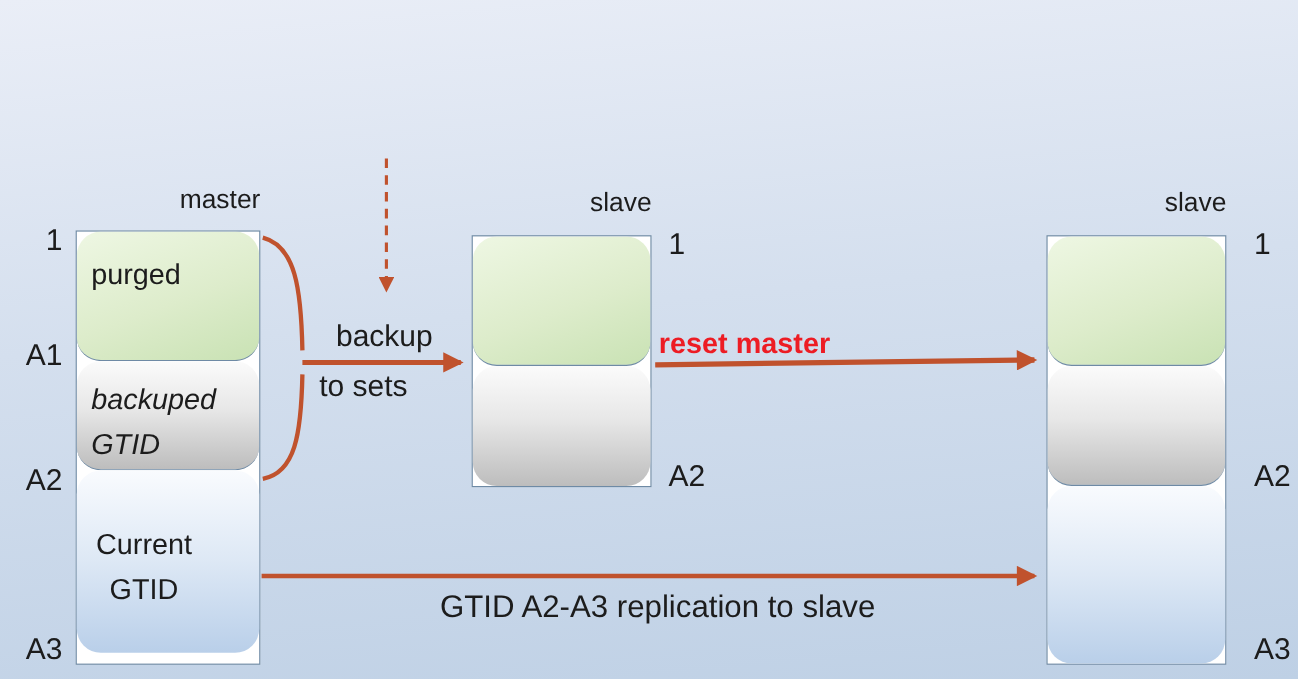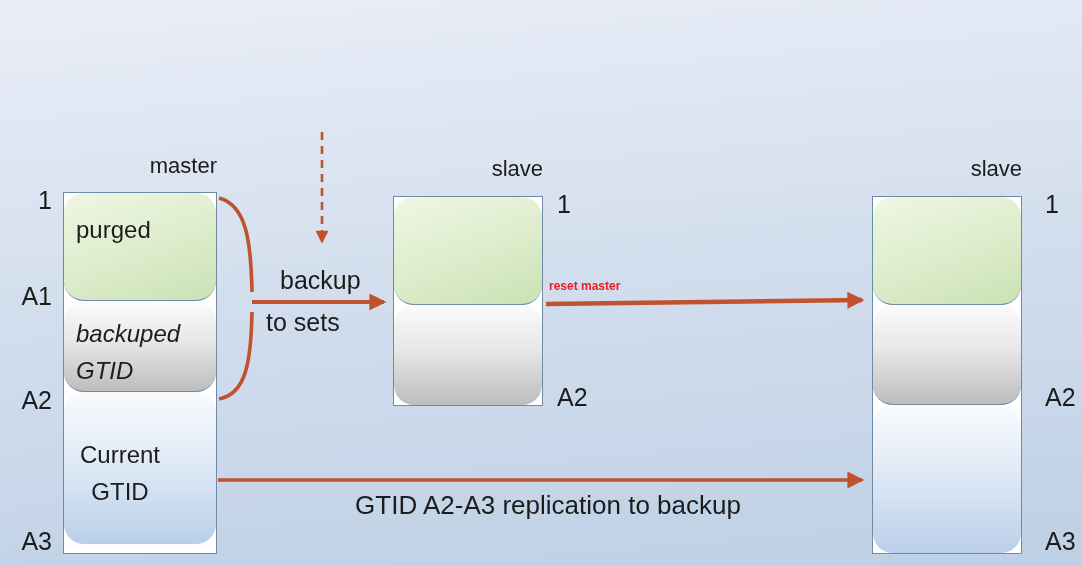--- a/index.html
+++ b/index.html
@@ -76,21 +76,21 @@
   .tick-left { left: 8px; width: 44px; text-align: right; }
   .backup-label {
     position: absolute;
     font-size: 25px;
     color: #1c1c1c;
     white-space: nowrap;
   }
   .red-note {
     position: absolute;
     left: 549px; top: 272px;
-    font-size: 12px;
+    font-size: 24px;
     font-weight: bold;
     line-height: 29px;
     color: var(--red-text, #ed1c24);
     white-space: nowrap;
   }
   .replication-label {
     position: absolute;
     left: 248px; top: 490px;
     width: 600px;
     text-align: center;
@@ -169,15 +169,15 @@
   <div class="tick" style="left:1045px;top:383px;">A2</div>
   <div class="tick" style="left:1045px;top:527px;">A3</div>
 
   <div class="backup-label" style="left:262px;top:266px;margin-left:18px;">backup</div>
   <div class="backup-label" style="left:266px;top:308px;">to sets</div>
 
   <div class="red-note">
     <div>reset master</div>
   </div>
 
-  <div class="replication-label">GTID A2-A3 replication to backup</div>
+  <div class="replication-label">GTID A2-A3 replication to slave</div>
 
 </div>
 
 </body></html>

